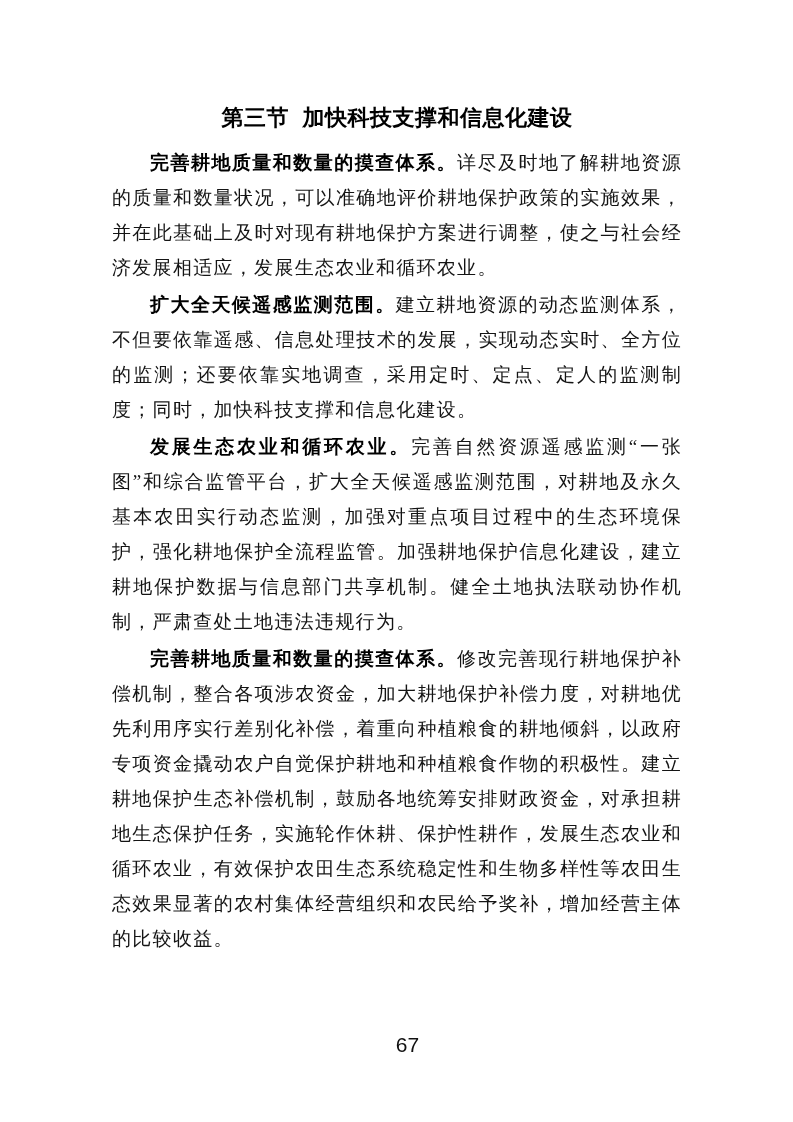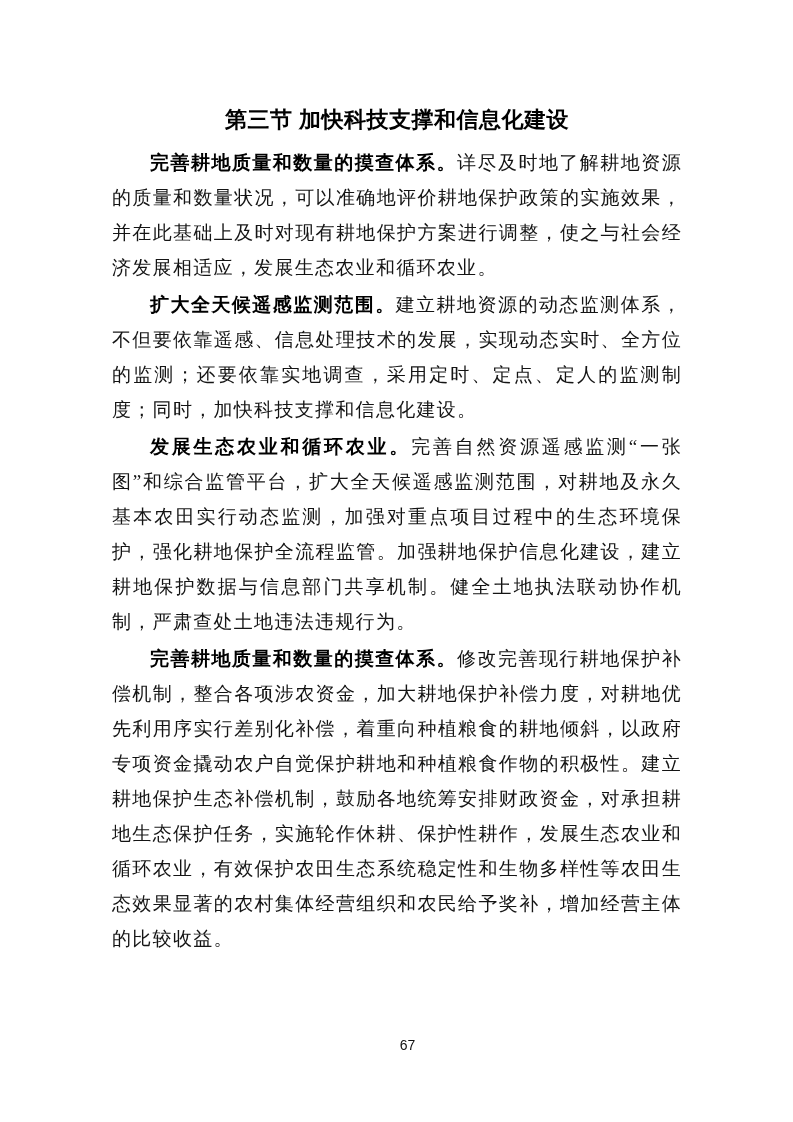--- a/index.html
+++ b/index.html
@@ -13,21 +13,21 @@
     height: 1122px;
     margin: 0;
     background: #ffffff;
     box-sizing: border-box;
     padding: 107px 111px 0 112px;
     font-family: "Liberation Serif", "DejaVu Serif", serif;
     color: #141414;
     overflow: hidden;
   }
   .section-heading {
-    font-family: Liberation Sans, sans-serif;
+    font-family: Liberation Mono, monospace;
     font-size: 22px;
     line-height: 26px;
     font-weight: 700;
     color: #000000;
     text-align: center;
     letter-spacing: 0.5px;
     margin: 0 0 12px 0;
   }
   .section-heading.heading-second {
     margin: 9px 0 22px 0;
@@ -46,21 +46,21 @@
     color: #000000;
     margin-top: 20px;
   }
   .page-number {
     position: absolute;
     top: 1036px;
     left: 22px;
     right: 0;
     text-align: center;
     font-family: "Liberation Sans", "DejaVu Sans", sans-serif;
-    font-size: 14px;
+    font-size: 21px;
     line-height: 18px;
     color: #111111;
   }
 </style>
 </head>
 <body>
 
 <div class="page">
 
   <h1 class="section-heading">第三节 加快科技支撑和信息化建设</h1>

